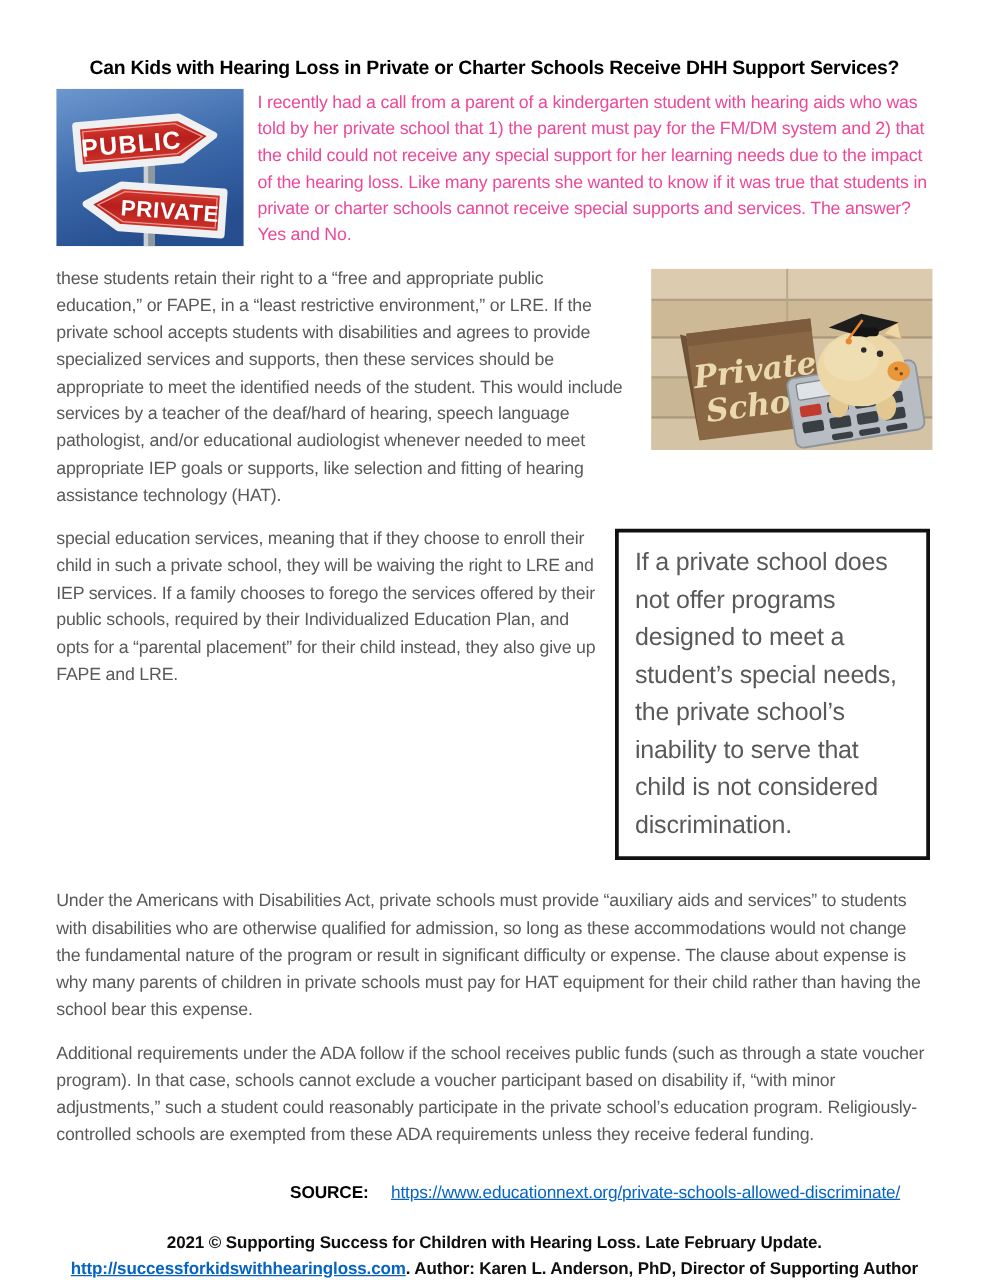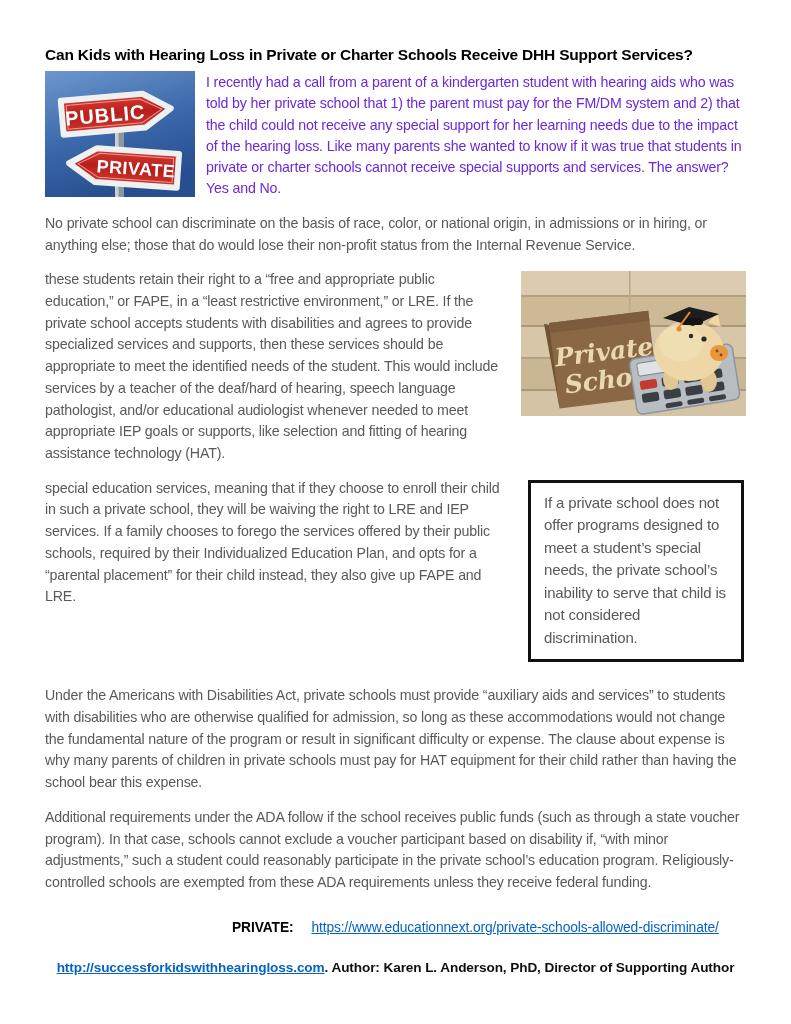--- a/index.html
+++ b/index.html
@@ -7,27 +7,27 @@
   body {
     width:791px; height:1024px;
     font-family:"Liberation Sans", sans-serif;
     color:#595959;
     overflow:hidden;
   }
   .page { width:791px; height:1024px; padding:46px 45px 0 45px; position:relative; background:#fff; }
 
   .title {
     font-size:15.5px; font-weight:bold; color:#000;
-    letter-spacing:-0.2px; margin-bottom:7px;
+    letter-spacing:-0.2px; margin-bottom:7px;text-align:center;
   }
 
   .intro-row { display:flex; gap:11px; }
   .sign-photo { width:150px; height:126px; flex:0 0 150px; }
   .intro-text {
-    font-size:14.2px; line-height:1.5; color:#6d28d9;
+    font-size:14.2px; line-height:1.5; color:#ec4899;
     letter-spacing:-0.15px; padding-top:1px;
   }
 
   .section-heading {
     margin-top:21px; font-size:14.6px; font-weight:bold; color:#000;
     letter-spacing:-0.2px;
   }
 
   .body-para {
     margin-top:13px; font-size:14.2px; line-height:1.53;
@@ -35,25 +35,25 @@
   }
   .wrapblock { overflow:visible; }
   .wrapblock::after { content:""; display:block; clear:both; }
 
   .school-photo {
     float:right; width:225px; height:145px;
     margin:2px 0 14px 14px;
   }
 
   .callout {
-    float:right; width:216px;
+    float:right; width:252px;
     border:3px solid #111;
     padding:9px 12px 10px 13px;
     margin:2px 2px 10px 14px;
-    font-size:15px; line-height:1.5; color:#595959;
+    font-size:20px; line-height:1.5; color:#595959;
     background:#fff;
   }
 
   .source-row { margin-top:26px; padding-left:187px; font-size:13.8px; }
   .source-label { font-weight:bold; color:#000; margin-right:14px; letter-spacing:-0.1px; }
   a.link, .link {
     color:#0563C1; text-decoration:underline; cursor:pointer;
     letter-spacing:-0.1px;
   }
 
@@ -98,21 +98,20 @@
           <polygon points="133,79 51,79 24,96 51,113 133,113" fill="url(#redgrad)" stroke="#eef0f1" stroke-width="6" stroke-linejoin="round"></polygon>
           <polygon points="128,84 54,84 33,96 54,108 128,108" fill="none" stroke="#e89a96" stroke-width="1"></polygon>
           <text x="91" y="103" text-anchor="middle" font-size="18" font-weight="bold" letter-spacing="0.5" fill="#ffffff" font-family="Liberation Sans, sans-serif">PRIVATE</text>
         </g>
       </svg>
     </div>
     <p class="intro-text">I recently had a call from a parent of a kindergarten student with hearing aids who was told by her private school that 1) the parent must pay for the FM/DM system and 2) that the child could not receive any special support for her learning needs due to the impact of the hearing loss. Like many parents she wanted to know if it was true that students in private or charter schools cannot receive special supports and services. The answer? Yes and No.</p>
   </div>
 
 
-  <p class="body-para">No private school can discriminate on the basis of race, color, or national origin, in admissions or in hiring, or anything else; those that do would lose their non-profit status from the Internal Revenue Service.</p>
 
   <div class="body-para">
     <div class="wrapblock">
       <div class="school-photo">
         <svg viewBox="0 0 225 145" width="225" height="145">
           <rect width="225" height="145" fill="#d3c1a4"></rect>
           <rect y="0" width="225" height="24" fill="#dccbae"></rect>
           <rect y="24" width="225" height="2" fill="#b3a083"></rect>
           <rect y="26" width="225" height="28" fill="#cdb996"></rect>
           <rect y="54" width="225" height="2" fill="#ac9878"></rect>
@@ -178,21 +177,22 @@
       </div>
       <span>special education services, meaning that if they choose to enroll their child in such a private school, they will be waiving the right to LRE and IEP services. If a family chooses to forego the services offered by their public schools, required by their Individualized Education Plan, and opts for a “parental placement” for their child instead, they also give up FAPE and LRE.</span>
     </div>
   </div>
 
   <p class="body-para">Under the Americans with Disabilities Act, private schools must provide “auxiliary aids and services” to students with disabilities who are otherwise qualified for admission, so long as these accommodations would not change the fundamental nature of the program or result in significant difficulty or expense. The clause about expense is why many parents of children in private schools must pay for HAT equipment for their child rather than having the school bear this expense.</p>
 
   <p class="body-para">Additional requirements under the ADA follow if the school receives public funds (such as through a state voucher program). In that case, schools cannot exclude a voucher participant based on disability if, “with minor adjustments,” such a student could reasonably participate in the private school’s education program. Religiously-controlled schools are exempted from these ADA requirements unless they receive federal funding.</p>
 
   <div class="source-row">
-    <span class="source-label">PRIVATE:</span>
+    <span class="source-label">SOURCE:</span>
     <a class="link" href="#">https://www.educationnext.org/private-schools-allowed-discriminate/</a>
   </div>
 
   <div class="footer">
+    <div>2021 © Supporting Success for Children with Hearing Loss. Late February Update.</div>
     <div><a class="link" href="#">http://successforkidswithhearingloss.com</a><span>. Author: Karen L. Anderson, PhD, Director of Supporting Author</span></div>
   </div>
 
 </div>
 
 </body></html>

